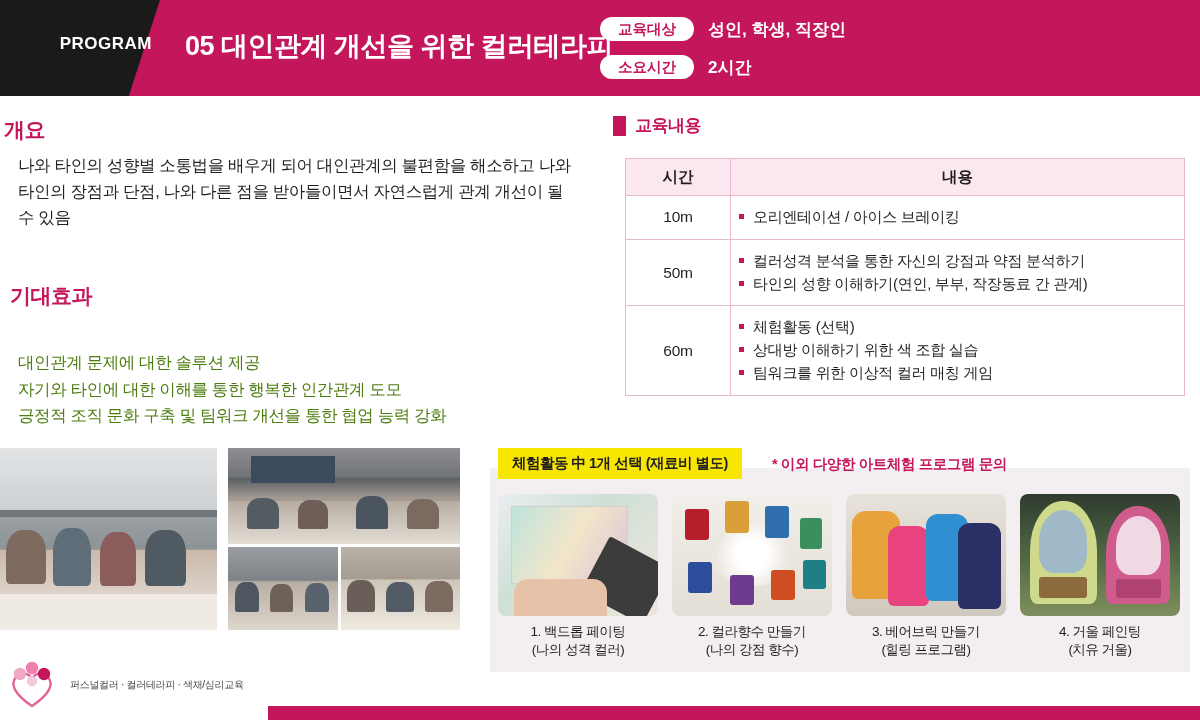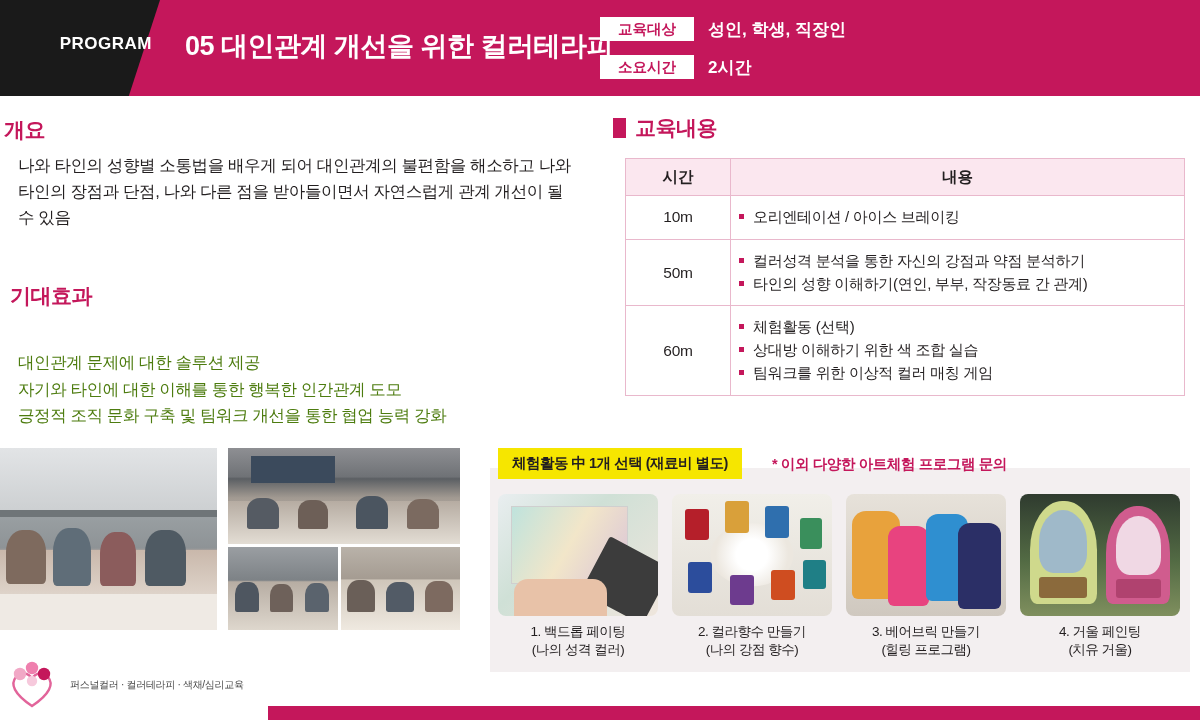--- a/index.html
+++ b/index.html
@@ -65,21 +65,21 @@
     display: flex;
     align-items: center;
     height: 34px;
     margin-bottom: 4px;
   }
   .meta-pill {
     background: #ffffff;
     color: #c4175b;
     font-size: 14.5px;
     font-weight: bold;
-    border-radius: 0;
+    border-radius: 12px;
     padding: 5px 18px;
     line-height: 1;
     white-space: nowrap;
   }
   .meta-value {
     color: #ffffff;
     font-size: 17px;
     font-weight: bold;
     margin-left: 14px;
     white-space: nowrap;
@@ -122,21 +122,21 @@
     display: flex;
     align-items: center;
   }
   .content-head .sq {
     width: 13px; height: 20px;
     background: #c4175b;
     margin-right: 9px;
   }
   .content-head .txt {
     color: #c4175b;
-    font-size: 21px;
+    font-size: 17px;
     font-weight: bold;
     letter-spacing: -0.5px;
   }
   .ctable {
     position: absolute;
     left: 625px; top: 158px;
     width: 560px;
     border-collapse: collapse;
     table-layout: fixed;
   }

